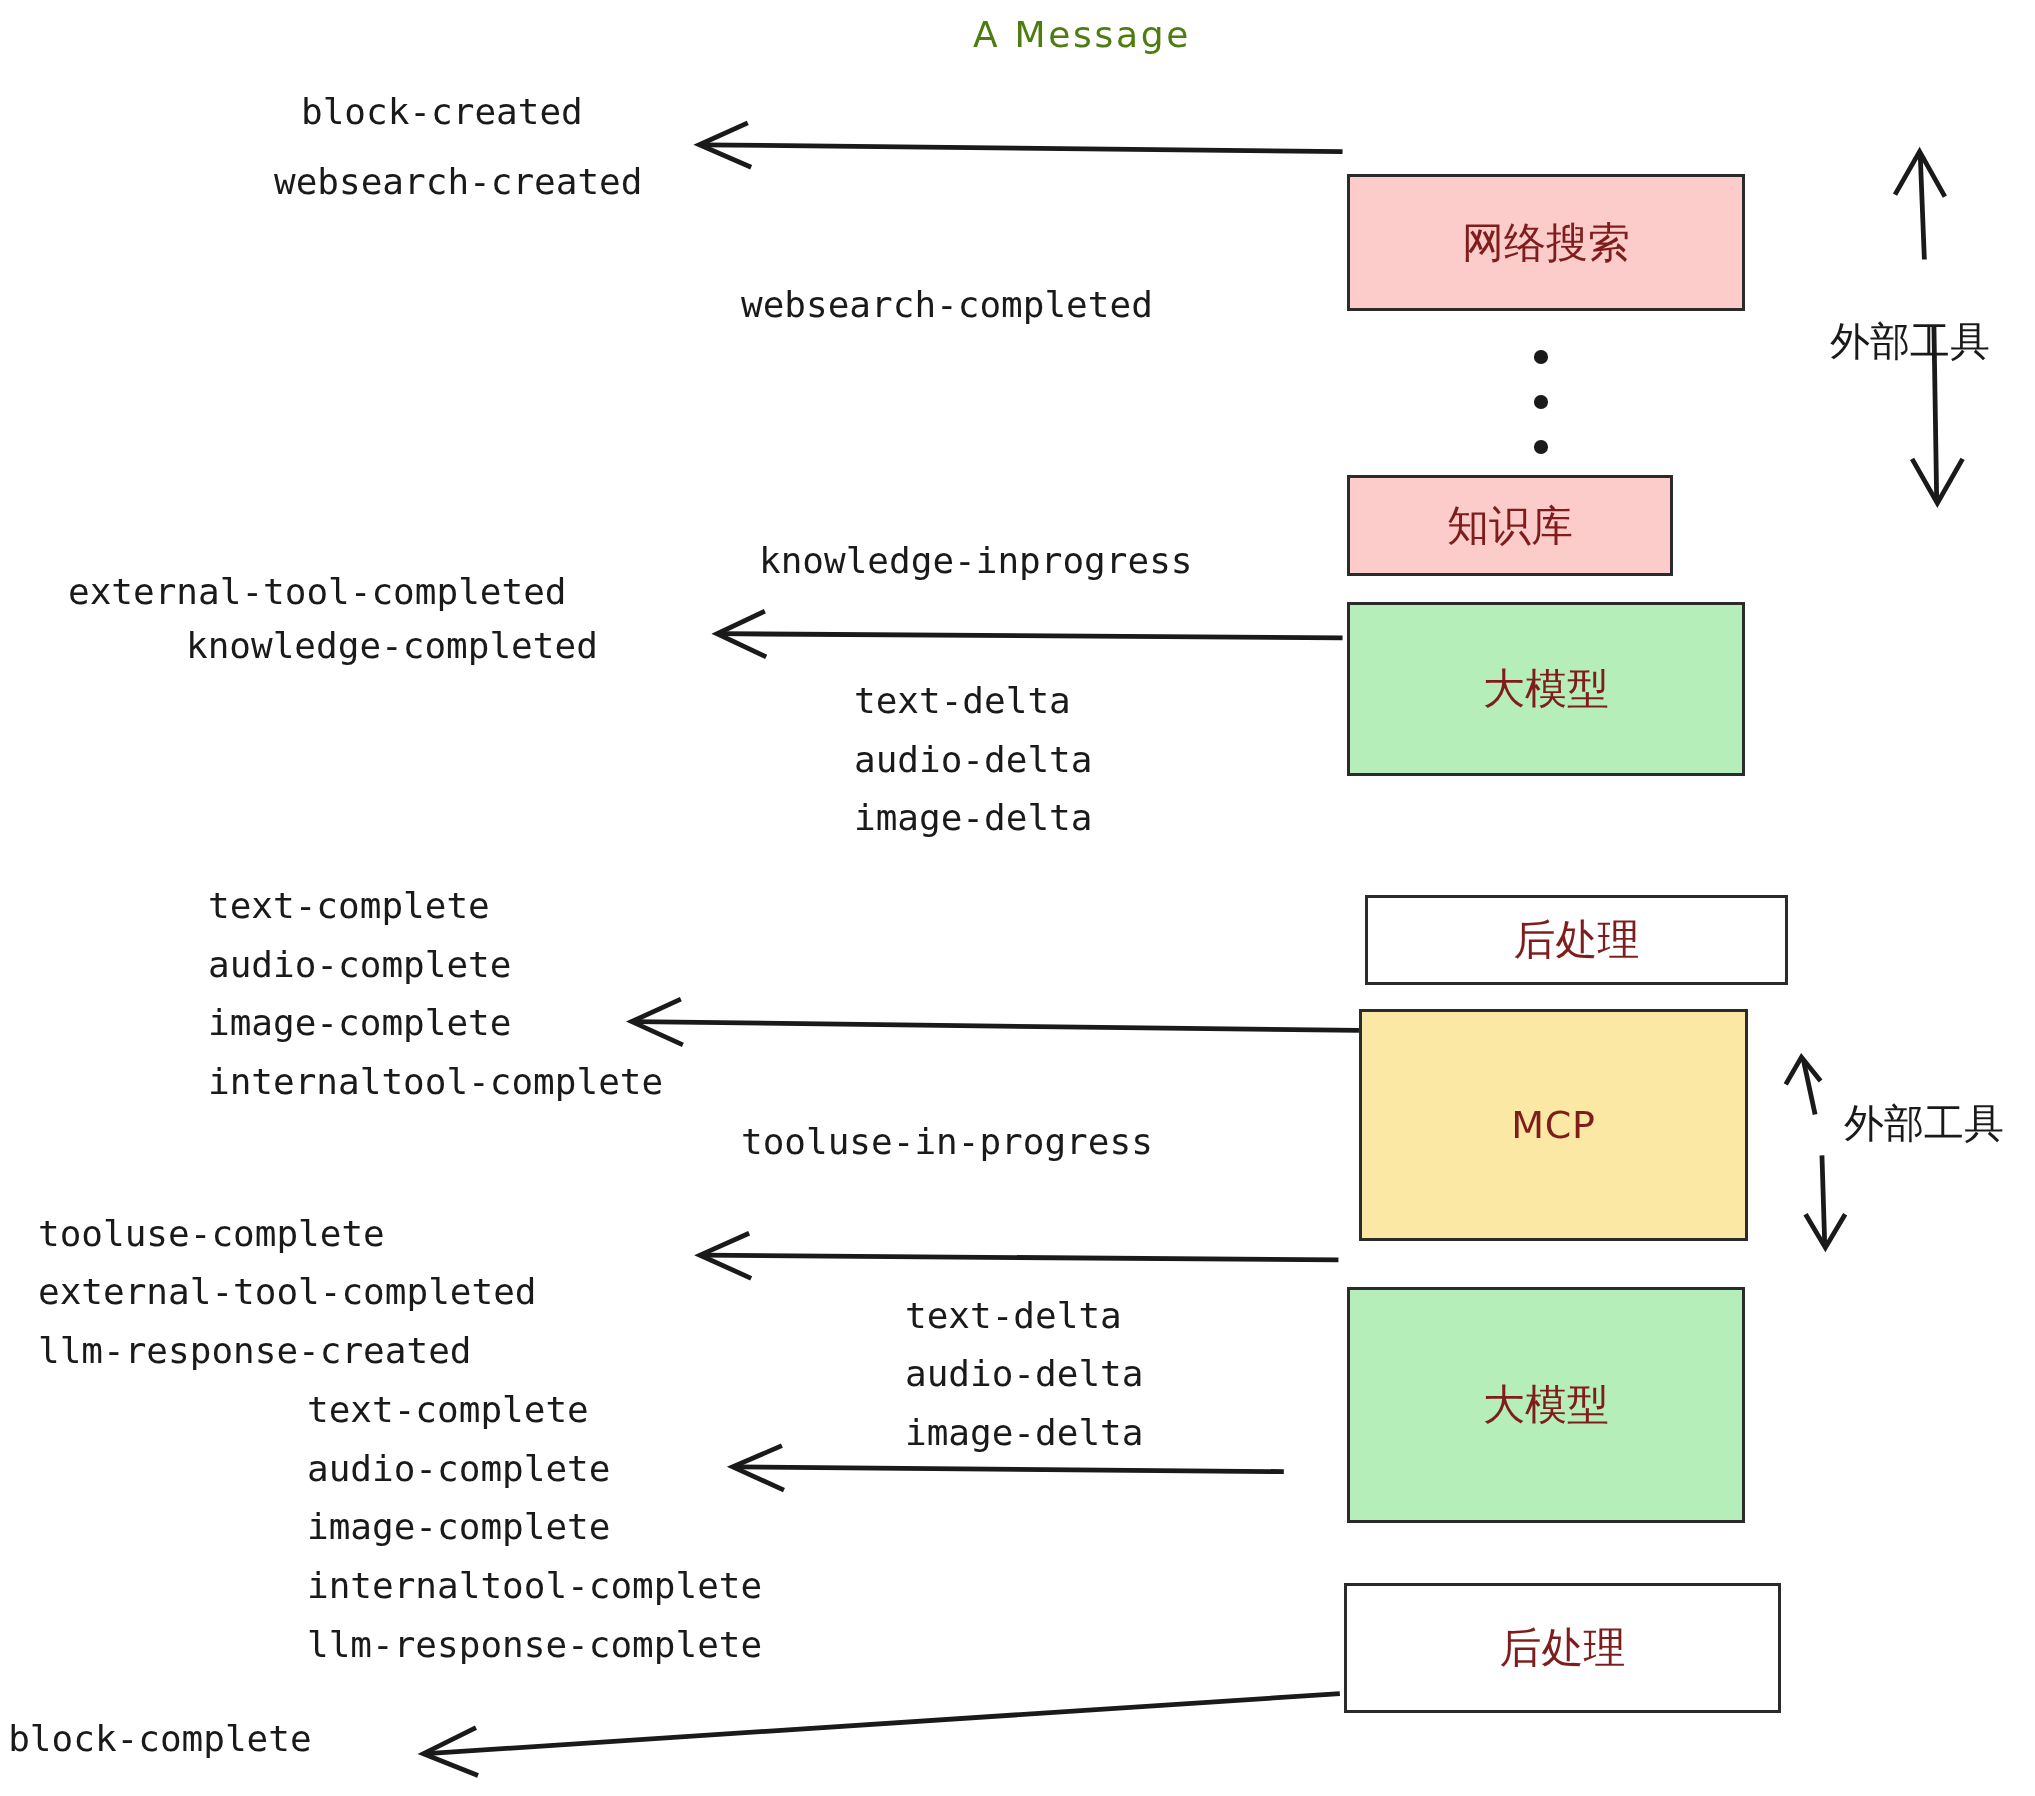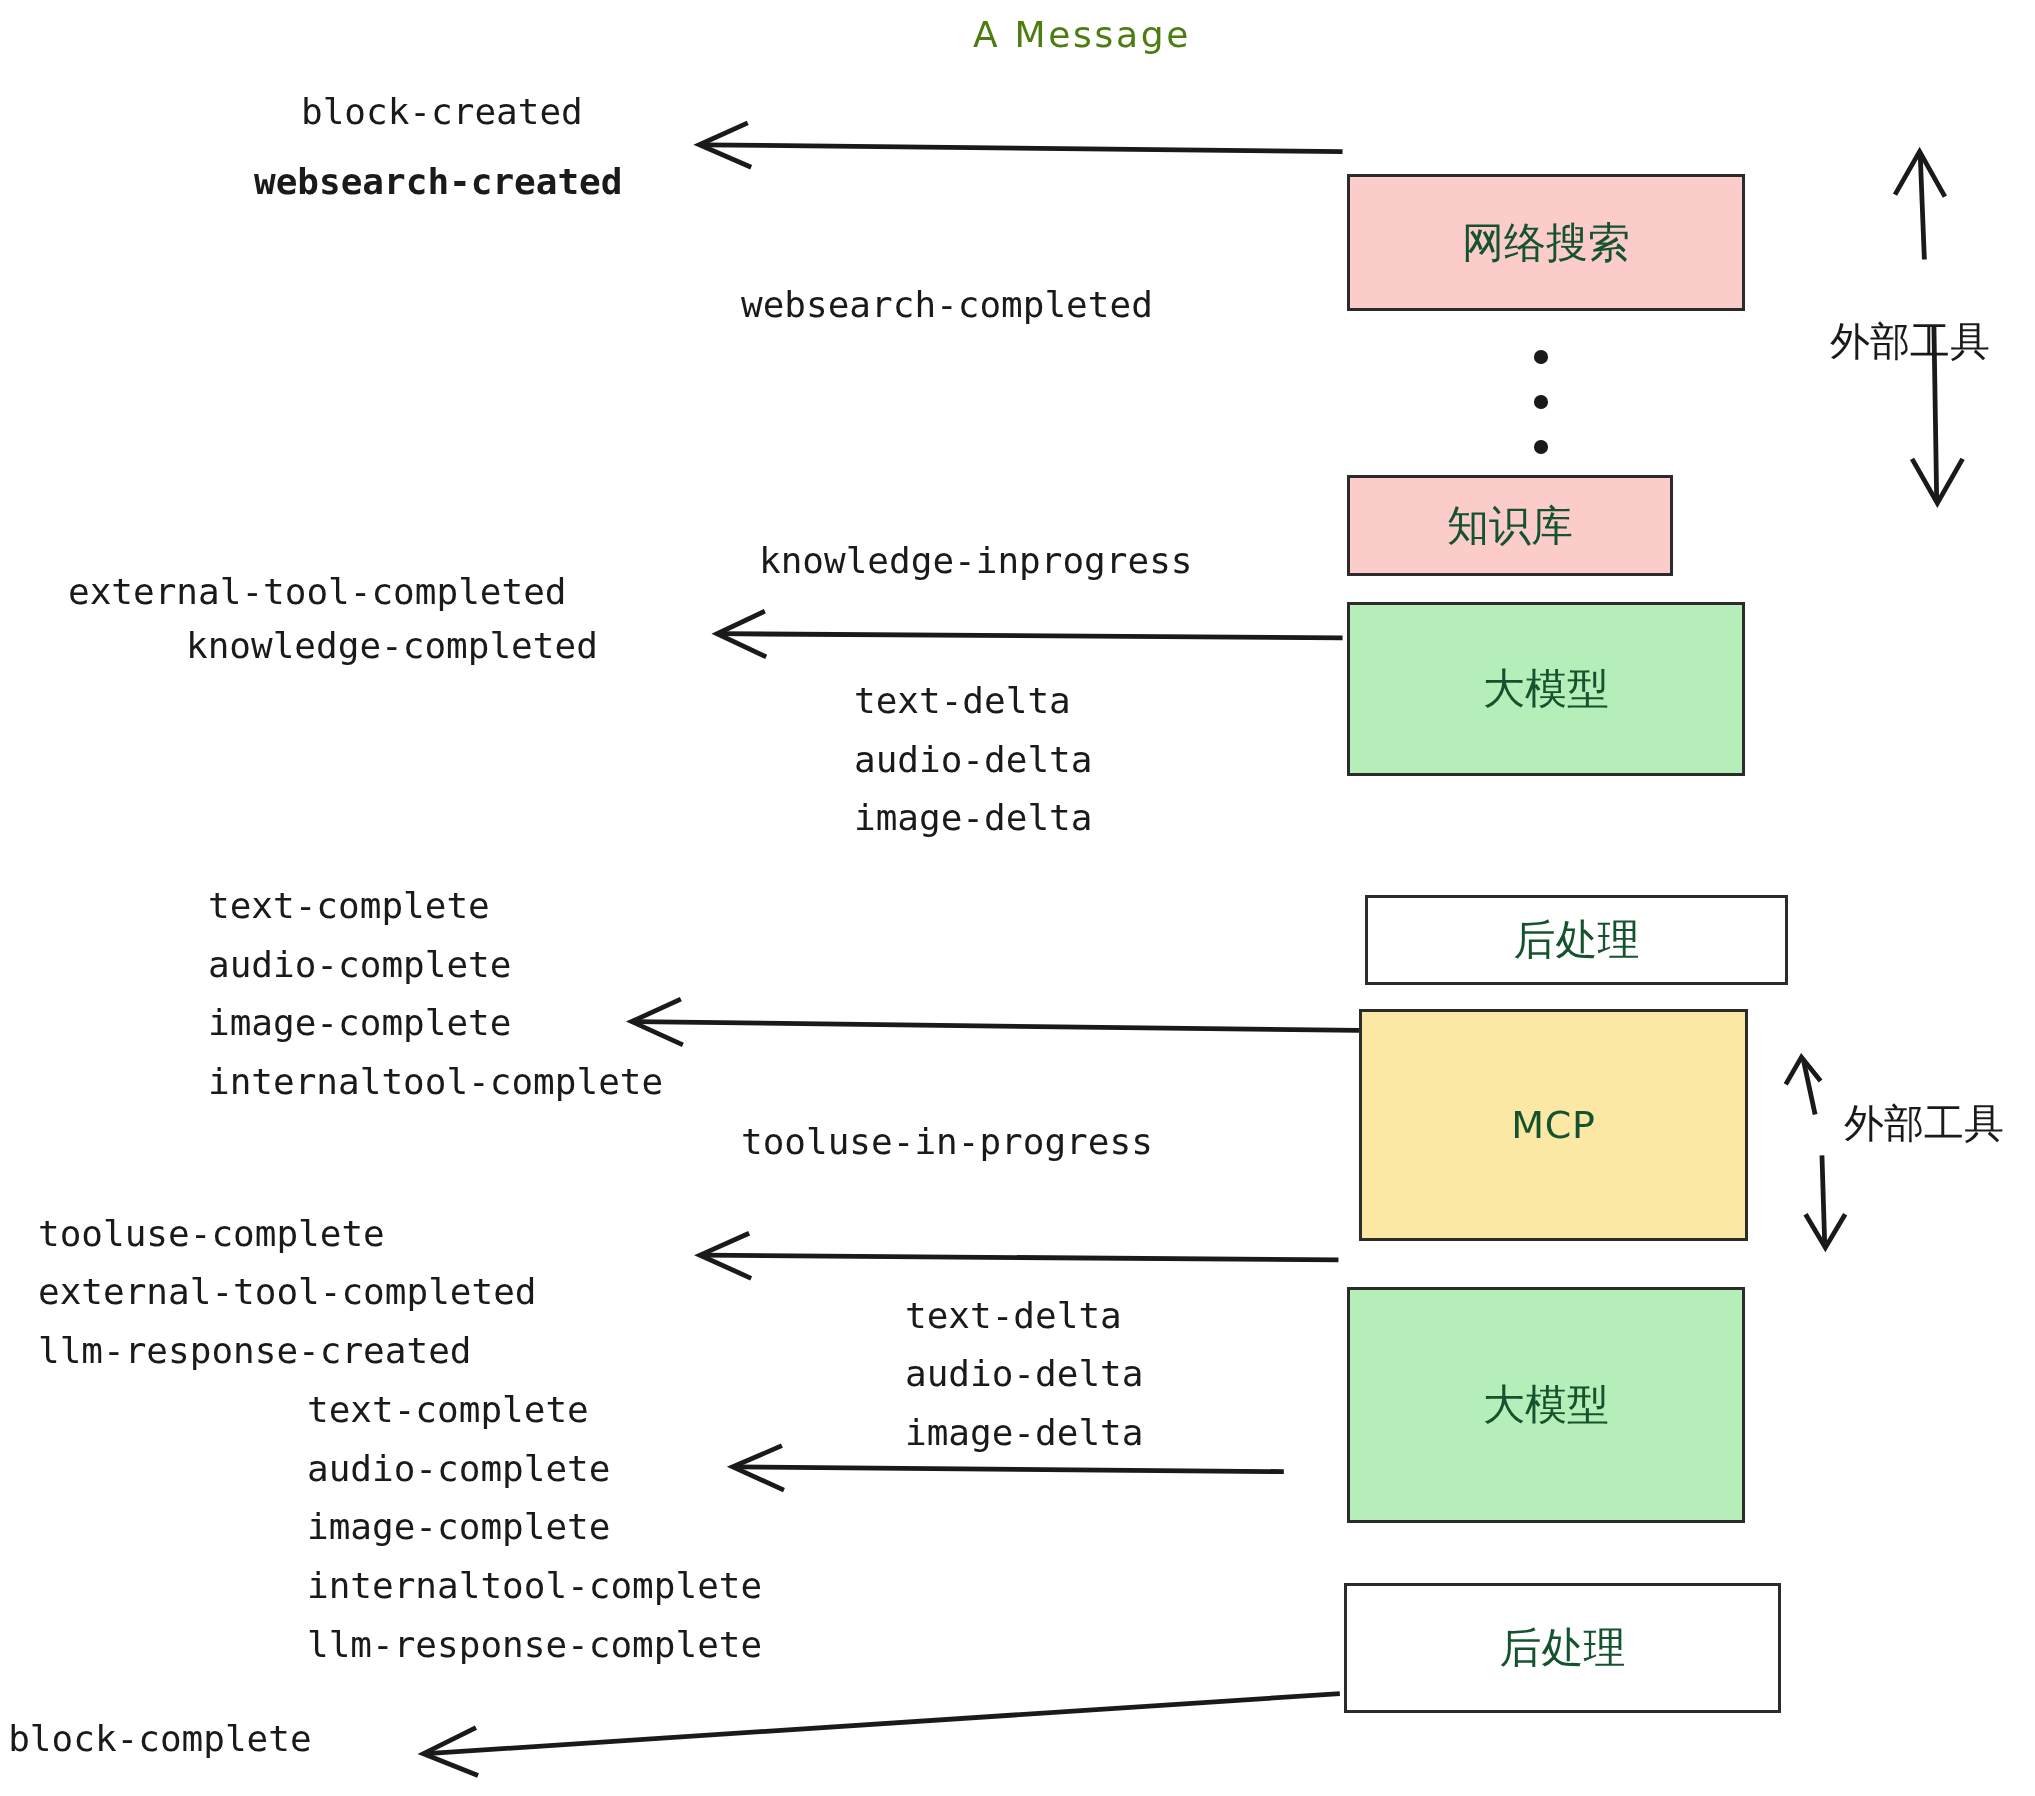--- a/index.html
+++ b/index.html
@@ -36,21 +36,21 @@
     position: absolute;
     box-sizing: border-box;
     border: 3.4px solid #2b2b2b;
     display: flex;
     align-items: center;
     justify-content: center;
   }
   .box > span {
     font-family: "DejaVu Sans", sans-serif;
     font-size: 42px;
-    color: #14532d;
+    color: #7f1d1d;
     white-space: pre;
   }
   .box.mcp > span {
     font-family: "DejaVu Sans", sans-serif;
     font-size: 38px;
     letter-spacing: 0.7px;
   }
   .side-label {
     position: absolute;
     font-family: "DejaVu Sans", sans-serif;
@@ -129,21 +129,21 @@
       <polyline points="2615,1588 2638,1548 2666,1583" fill="none" stroke="#1a1a1a" stroke-width="7"></polyline>
     </g>
 
     <g>
       <line x1="2668" y1="1692" x2="2672" y2="1820" stroke="#1a1a1a" stroke-width="7"></line>
       <polyline points="2644,1778 2673,1827 2702,1778" fill="none" stroke="#1a1a1a" stroke-width="7"></polyline>
     </g>
   </svg>
 
   <div class="evt" style="left:301px; top:94px;">block-created</div>
-  <div class="evt" style="left:254px; top:164px;font-weight:bold;">websearch-created</div>
+  <div class="evt" style="left:274px; top:164px;">websearch-created</div>
 
   <div class="evt" style="left:741px; top:287px;">websearch-completed</div>
 
 
   <div class="evt" style="left:759px; top:543px;">knowledge-inprogress</div>
   <div class="evt" style="left:68px; top:574px;">external-tool-completed</div>
   <div class="evt" style="left:186px; top:628px;">knowledge-completed</div>
 
   <div class="evt" style="left:854px; top:683px;">text-delta</div>
   <div class="evt" style="left:854px; top:742px;">audio-delta</div>

